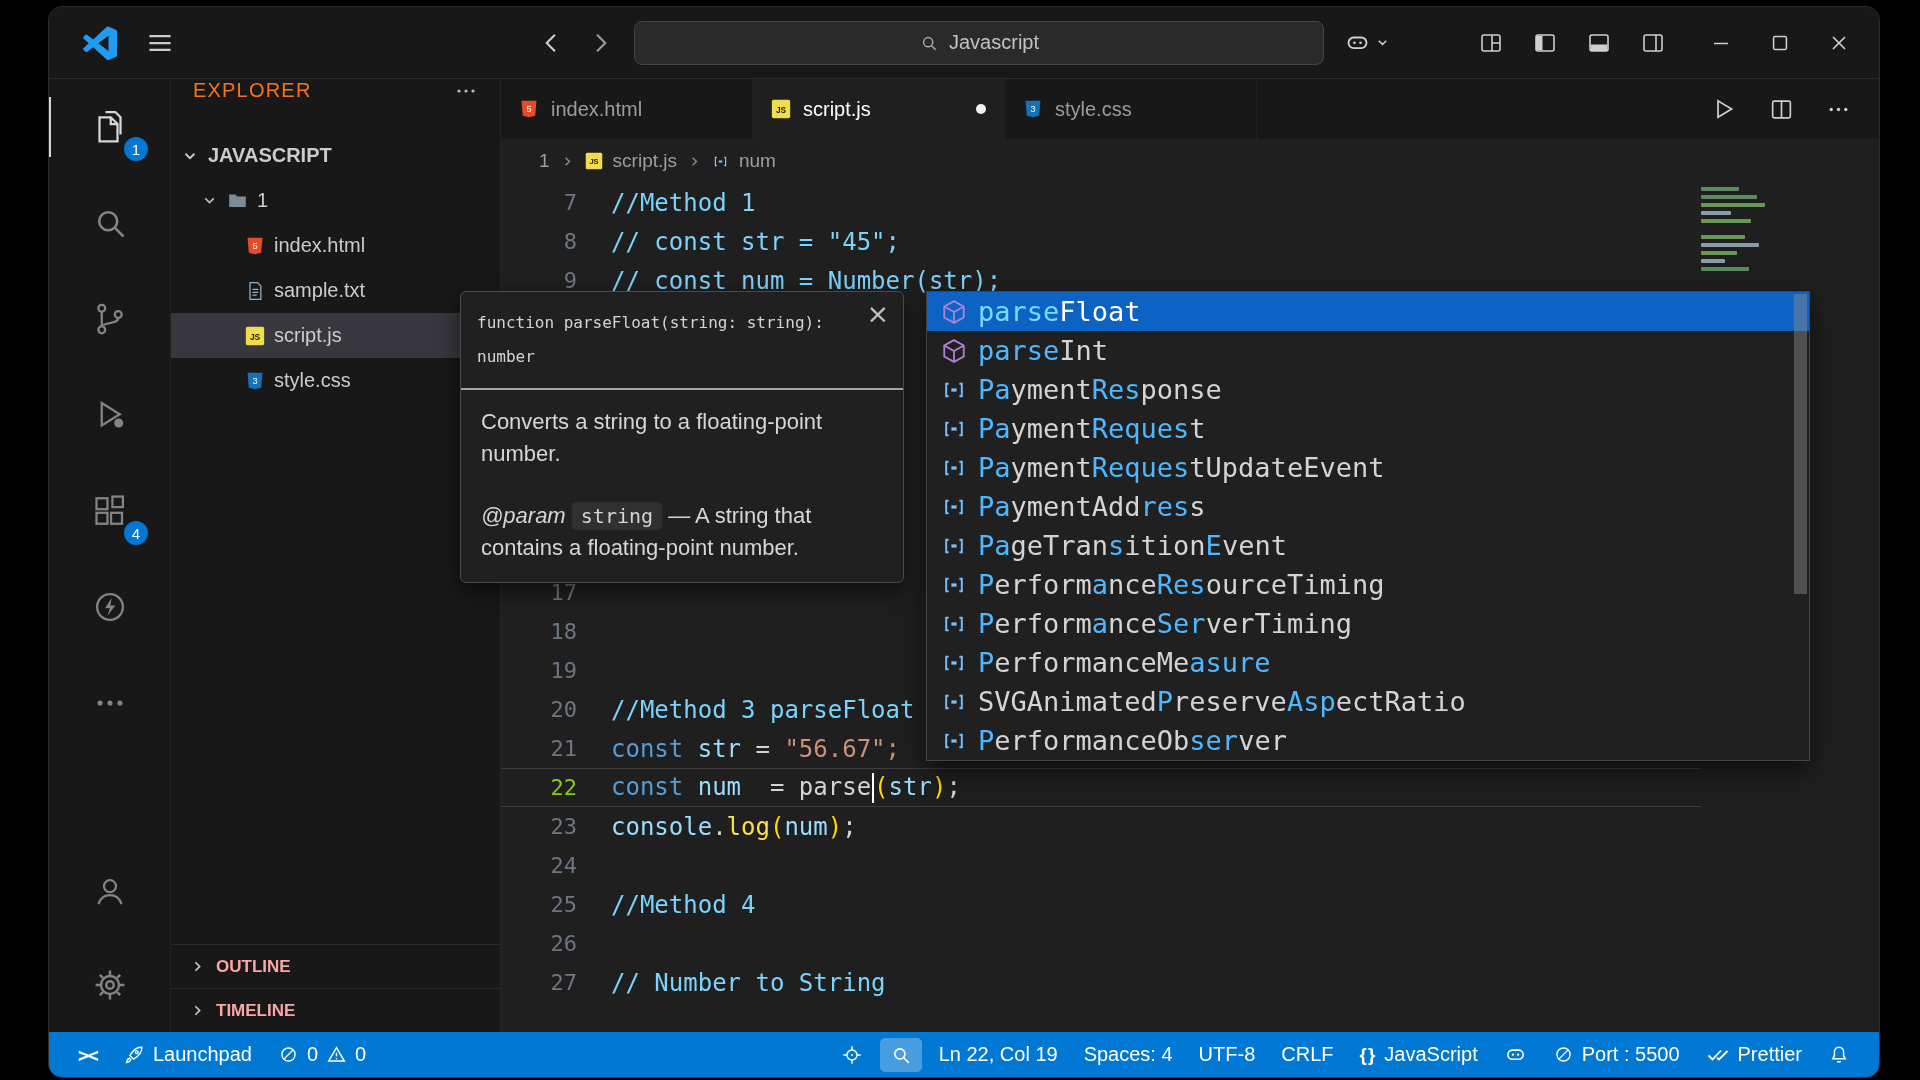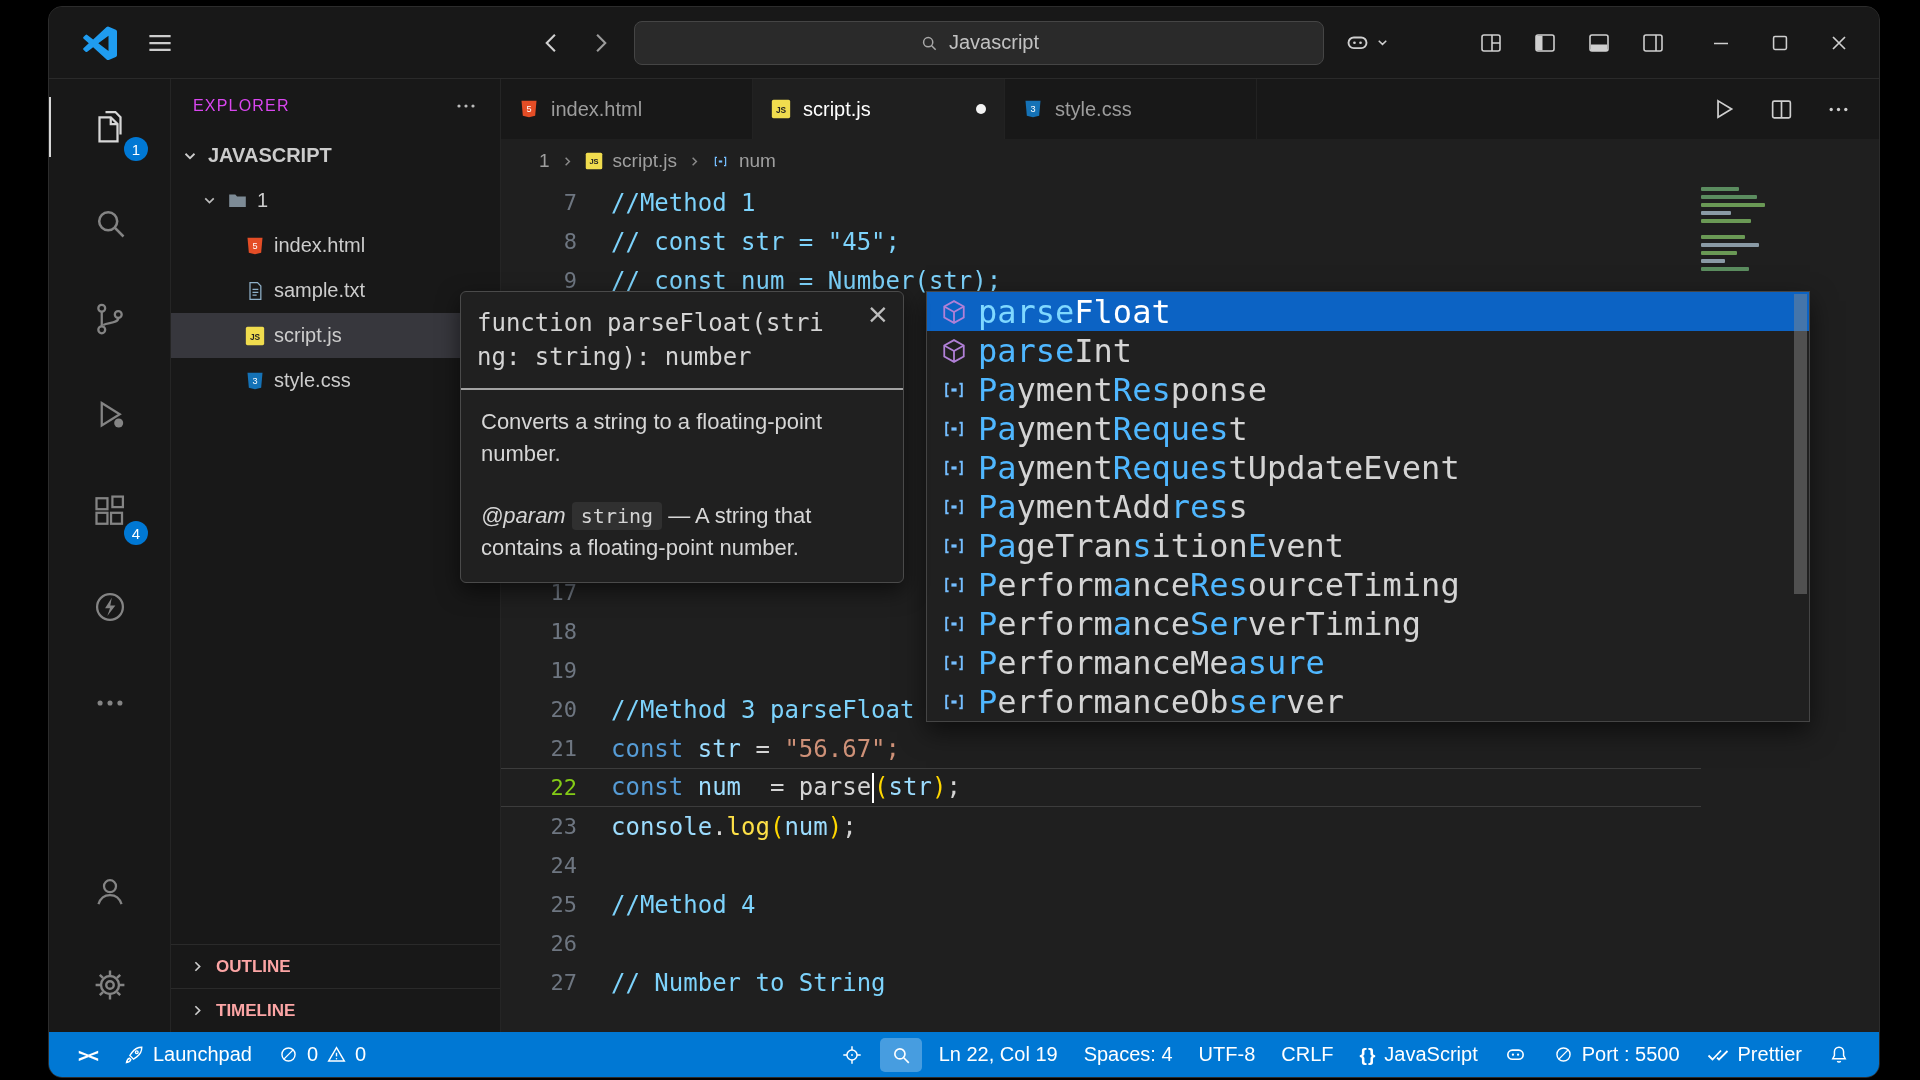--- a/index.html
+++ b/index.html
@@ -45,22 +45,22 @@
     width:2px; background:#d7d7d7; }
   .act-badge { position:absolute; right:22px; bottom:14px; min-width:24px; height:24px;
     background:#0078d4; color:#fff; border-radius:12px; font-size:15px;
     display:flex; align-items:center; justify-content:center; padding:0 4px; }
   .act-bottom { margin-top:auto; }
   .act-bottom .act-item { height:94px; }
 
   
   .sidebar { width:330px; background:#181818; border-right:1px solid #252525;
     display:flex; flex-direction:column; flex:none; }
-  .sb-header { height:54px; display:flex; align-items:center; padding:0 22px;
-    color:#d946ef; font-size:16px; letter-spacing:1.2px; flex:none; }
+  .sb-header { height:54px; display:flex; align-items:flex-start; padding:0 22px;
+    color:#f97316; font-size:20px; letter-spacing:1.2px; flex:none; }
   .sb-header .more { margin-left:auto; color:#bcbcbc; }
   .tree { flex:1; font-size:20px; color:#cccccc; overflow:hidden; }
   .tree-row { height:45px; display:flex; align-items:center; gap:9px; }
   .tree-row.root { padding-left:10px; font-weight:bold; }
   .tree-row.folder { padding-left:30px; }
   .tree-row.file { padding-left:74px; }
   .tree-row.selected { background:#37373d; }
   .sb-section { height:44px; border-top:1px solid #2a2a2a; display:flex; align-items:center;
     gap:10px; padding-left:18px; font-weight:bold; font-size:17px; color:#fca5a5; flex:none; }
 
@@ -97,35 +97,35 @@
 
   
   .minimap { position:absolute; top:4px; right:104px; width:74px; }
   .mm-mark { height:4px; margin-bottom:4px; border-radius:1px; }
 
   
   .hover { position:absolute; left:-41px; top:108px; width:444px; background:#202020;
     border:1px solid #4a4a4a; border-radius:6px; z-index:7;
     box-shadow:0 8px 22px rgba(0,0,0,.55); }
   .hover-sig { width:370px; padding:14px 0 14px 16px; font-family:"DejaVu Sans Mono","Liberation Mono",monospace;
-    font-size:24px; line-height:34px; color:#d4d4d4; word-break:break-all; }
+    font-size:16px; line-height:34px; color:#d4d4d4; word-break:break-all; }
   .hover-close { position:absolute; top:8px; right:14px; color:#bdbdbd; font-size:27px;
     line-height:27px; font-family:"DejaVu Sans",sans-serif; }
   .hover-body { border-top:2px solid #a3a3a3; padding:16px 20px 18px; font-size:22px;
     line-height:32px; color:#d6d6d6; }
   .hover-param { margin-top:30px; }
   .hover-param em { font-style:italic; }
   .code-chip { background:#303030; border-radius:4px; padding:2px 9px;
     font-family:"DejaVu Sans Mono","Liberation Mono",monospace; font-size:20px; color:#d4d4d4; }
 
   
   .suggest { position:absolute; left:425px; top:108px; width:884px; background:#202020;
     border:1px solid #454545; z-index:6; box-shadow:0 10px 24px rgba(0,0,0,.55); }
   .sg-row { height:39px; display:flex; align-items:center; gap:11px; padding:0 14px;
-    font-family:"DejaVu Sans Mono","Liberation Mono",monospace; font-size:32px; color:#d4d4d4; }
+    font-family:"DejaVu Sans Mono","Liberation Mono",monospace; font-size:27px; color:#d4d4d4; }
   .sg-row.selected { background:#0c63c4; color:#ffffff; }
   .sg-label { white-space:pre; }
   .sg-label .hl { color:#4fb7ff; }
   .sg-row.selected .sg-label .hl { color:#7fd8ff; }
   .sg-scroll { position:absolute; right:2px; top:2px; width:13px; height:300px;
     background:rgba(140,140,140,.45); }
 
   
   .statusbar { height:45px; background:#0078d4; color:#ffffff; display:flex;
     align-items:center; font-size:20px; padding:0 16px; flex:none; }
@@ -584,20 +584,29 @@
                 </span>
                 <span class="sg-label"><span class="hl">P</span><span>erformanceMe</span><span class="hl">asure</span></span>
               </div>
               <div class="sg-row">
                 <span>
                   <svg viewBox="0 0 16 16" width="26" height="26" fill="none" stroke="#75beff" stroke-width="1.2">
                     <path d="M4.7 4.2H3.2v7.6h1.5M11.3 4.2h1.5v7.6h-1.5"></path>
                     <rect x="6.4" y="7" width="3.2" height="2" fill="#75beff" stroke="none"></rect>
                   </svg>
                 </span>
+                <span class="sg-label"><span>SVGAnimated</span><span class="hl">P</span><span>reserve</span><span class="hl">Asp</span><span>ectRatio</span></span>
+              </div>
+              <div class="sg-row">
+                <span>
+                  <svg viewBox="0 0 16 16" width="26" height="26" fill="none" stroke="#75beff" stroke-width="1.2">
+                    <path d="M4.7 4.2H3.2v7.6h1.5M11.3 4.2h1.5v7.6h-1.5"></path>
+                    <rect x="6.4" y="7" width="3.2" height="2" fill="#75beff" stroke="none"></rect>
+                  </svg>
+                </span>
                 <span class="sg-label"><span class="hl">P</span><span>erformanceOb</span><span class="hl">ser</span><span>ver</span></span>
               </div>
             </div>
           <div class="sg-scroll"></div>
         </div>
       </div>
 
     </div>
   </div>
 

